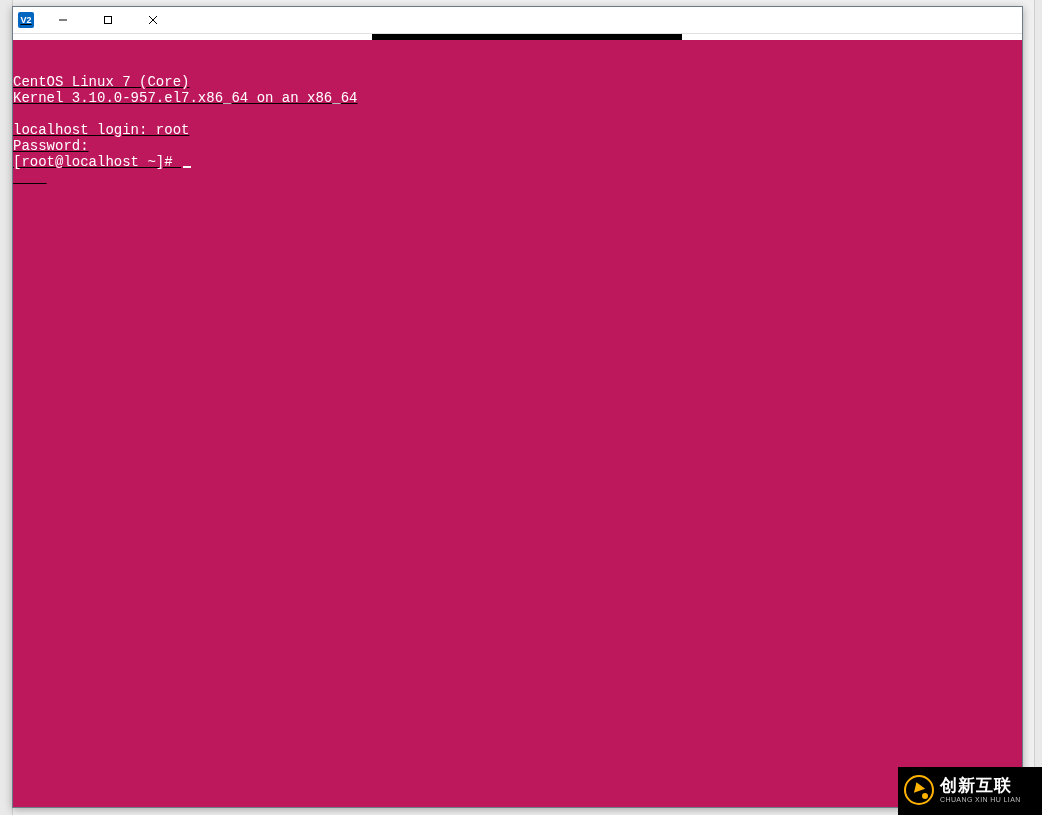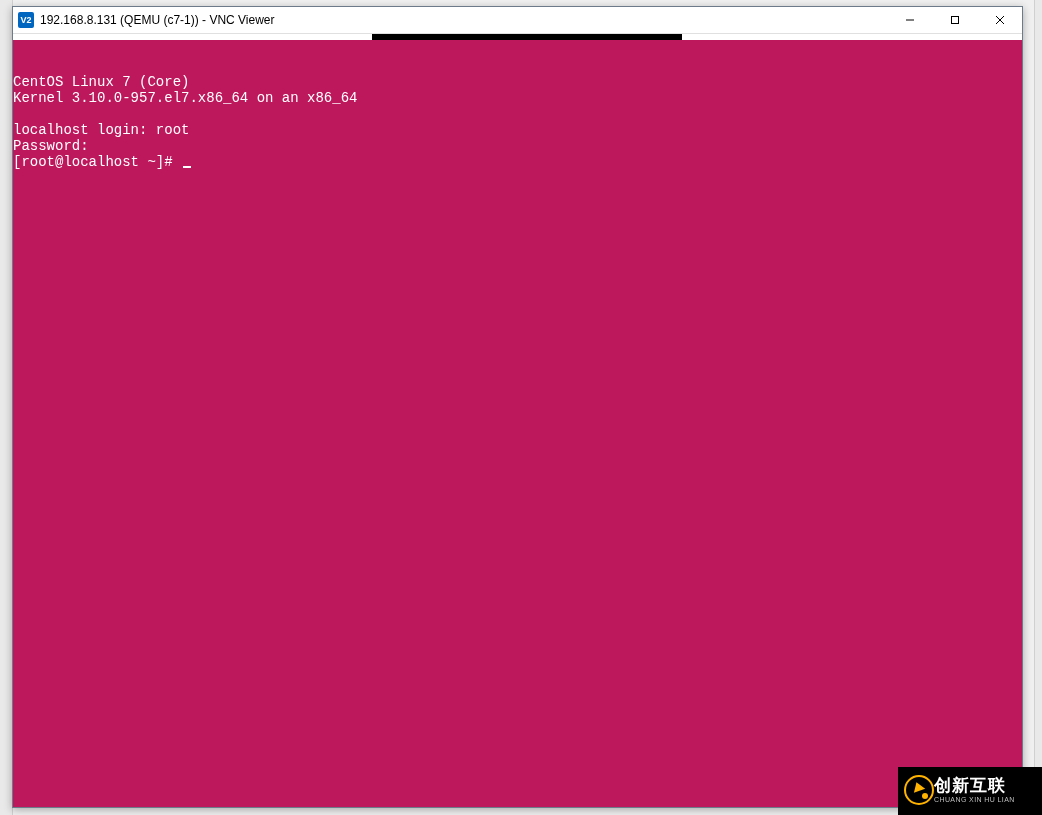--- a/index.html
+++ b/index.html
@@ -34,20 +34,21 @@
     position: absolute;
     left: 12px;
     top: 6px;
     width: 1009px;
     height: 800px;
     background: #fff;
     border: 1px solid #6c7a89;
     box-shadow: 0 2px 8px rgba(0,0,0,0.3);
     display: flex;
     flex-direction: column;
+    text-decoration: underline;
   }
   .titlebar {
     height: 26px;
     display: flex;
     align-items: center;
     background: #ffffff;
     border-bottom: 1px solid #e0e0e0;
     font-size: 12px;
     color: #000;
   }
@@ -130,20 +131,21 @@
     position: absolute;
     right: 0;
     bottom: 0;
     width: 144px;
     height: 48px;
     background: #000000;
     display: flex;
     align-items: center;
     padding: 0 8px 2px 6px;
     box-sizing: border-box;
+    gap: 6px;
   }
   .watermark .wm-ico {
     width: 30px;
     height: 30px;
     border: 2.5px solid #ffb300;
     border-radius: 50%;
     position: relative;
     box-sizing: border-box;
   }
   .watermark .wm-ico::before {
@@ -185,21 +187,20 @@
 </style>
 </head>
 <body>
 
 <div class="bg-left-edge"></div>
 <div class="bg-right-edge"></div>
 
 <div class="window">
   <div class="titlebar">
     <div class="app-icon">V2</div>
-    <div class="title-text">192.168.8.131 (QEMU (c7-1)) - VNC Viewer</div>
     <div class="btns">
       <div class="win-btn">
         <svg width="10" height="10" viewBox="0 0 10 10">
           <line x1="1" y1="5" x2="9" y2="5" stroke="#000" stroke-width="1"></line>
         </svg>
       </div>
       <div class="win-btn">
         <svg width="10" height="10" viewBox="0 0 10 10">
           <rect x="1.5" y="1.5" width="7" height="7" fill="none" stroke="#000" stroke-width="1"></rect>
         </svg>

